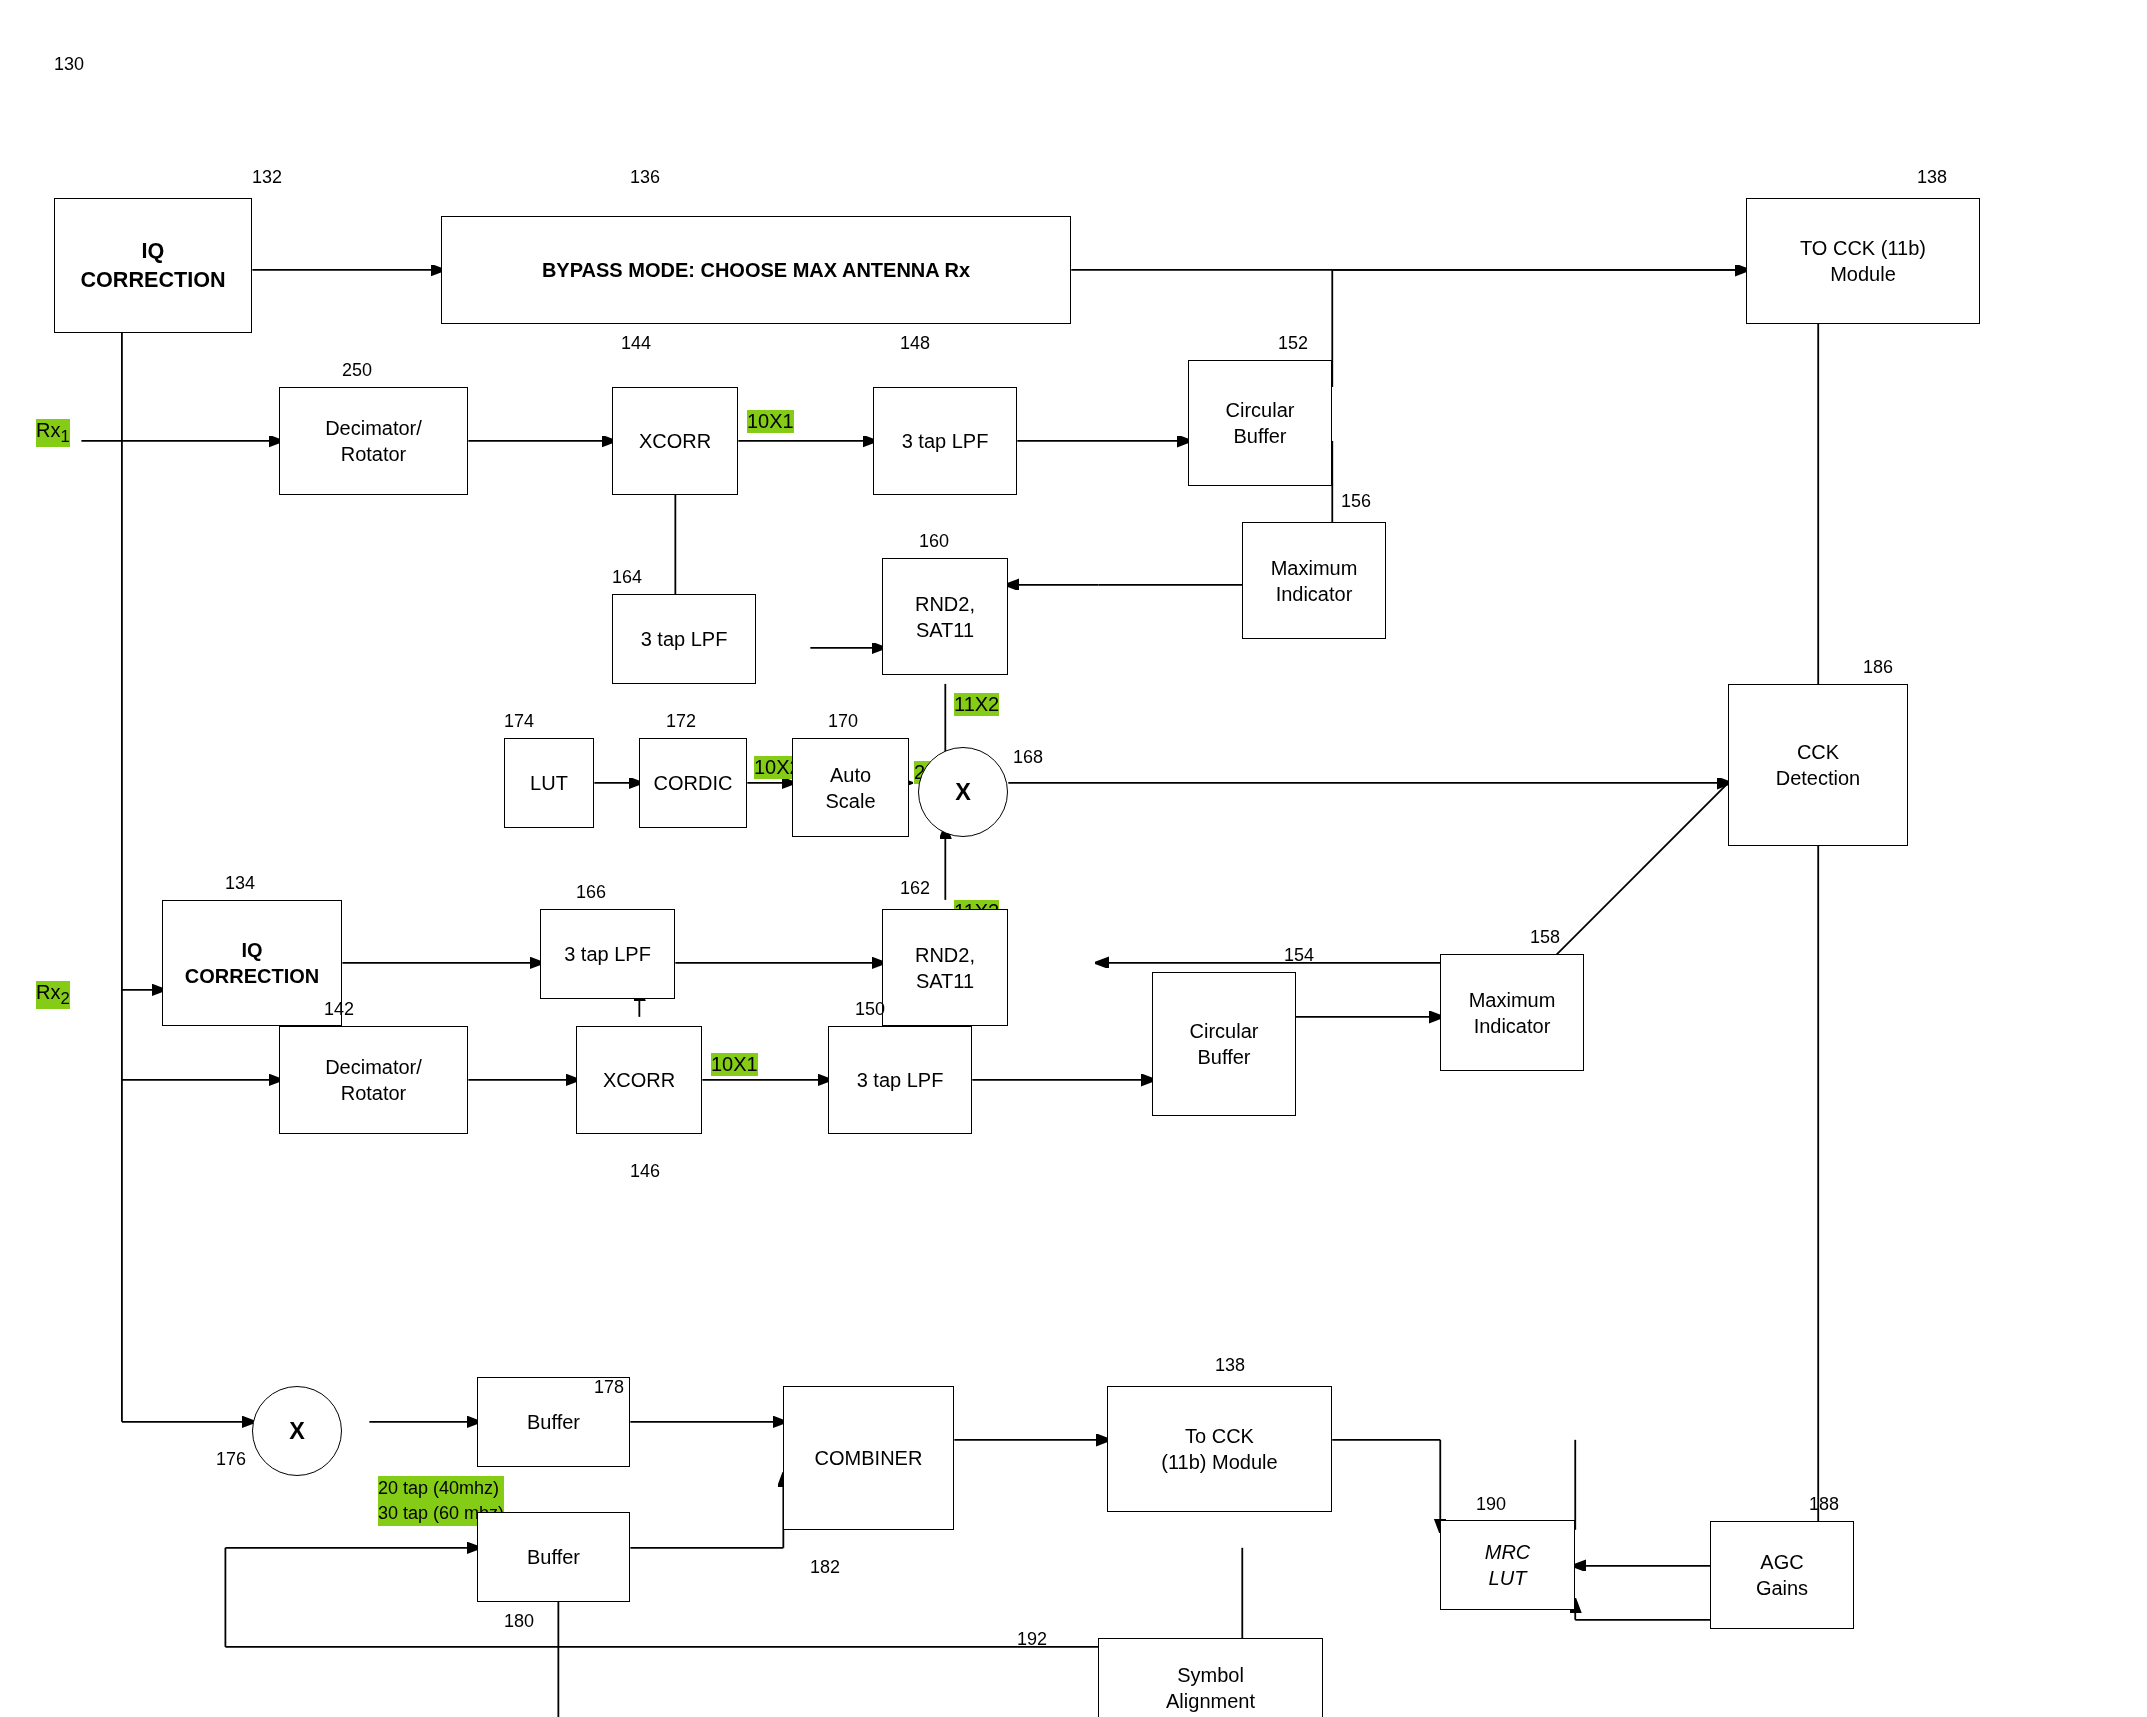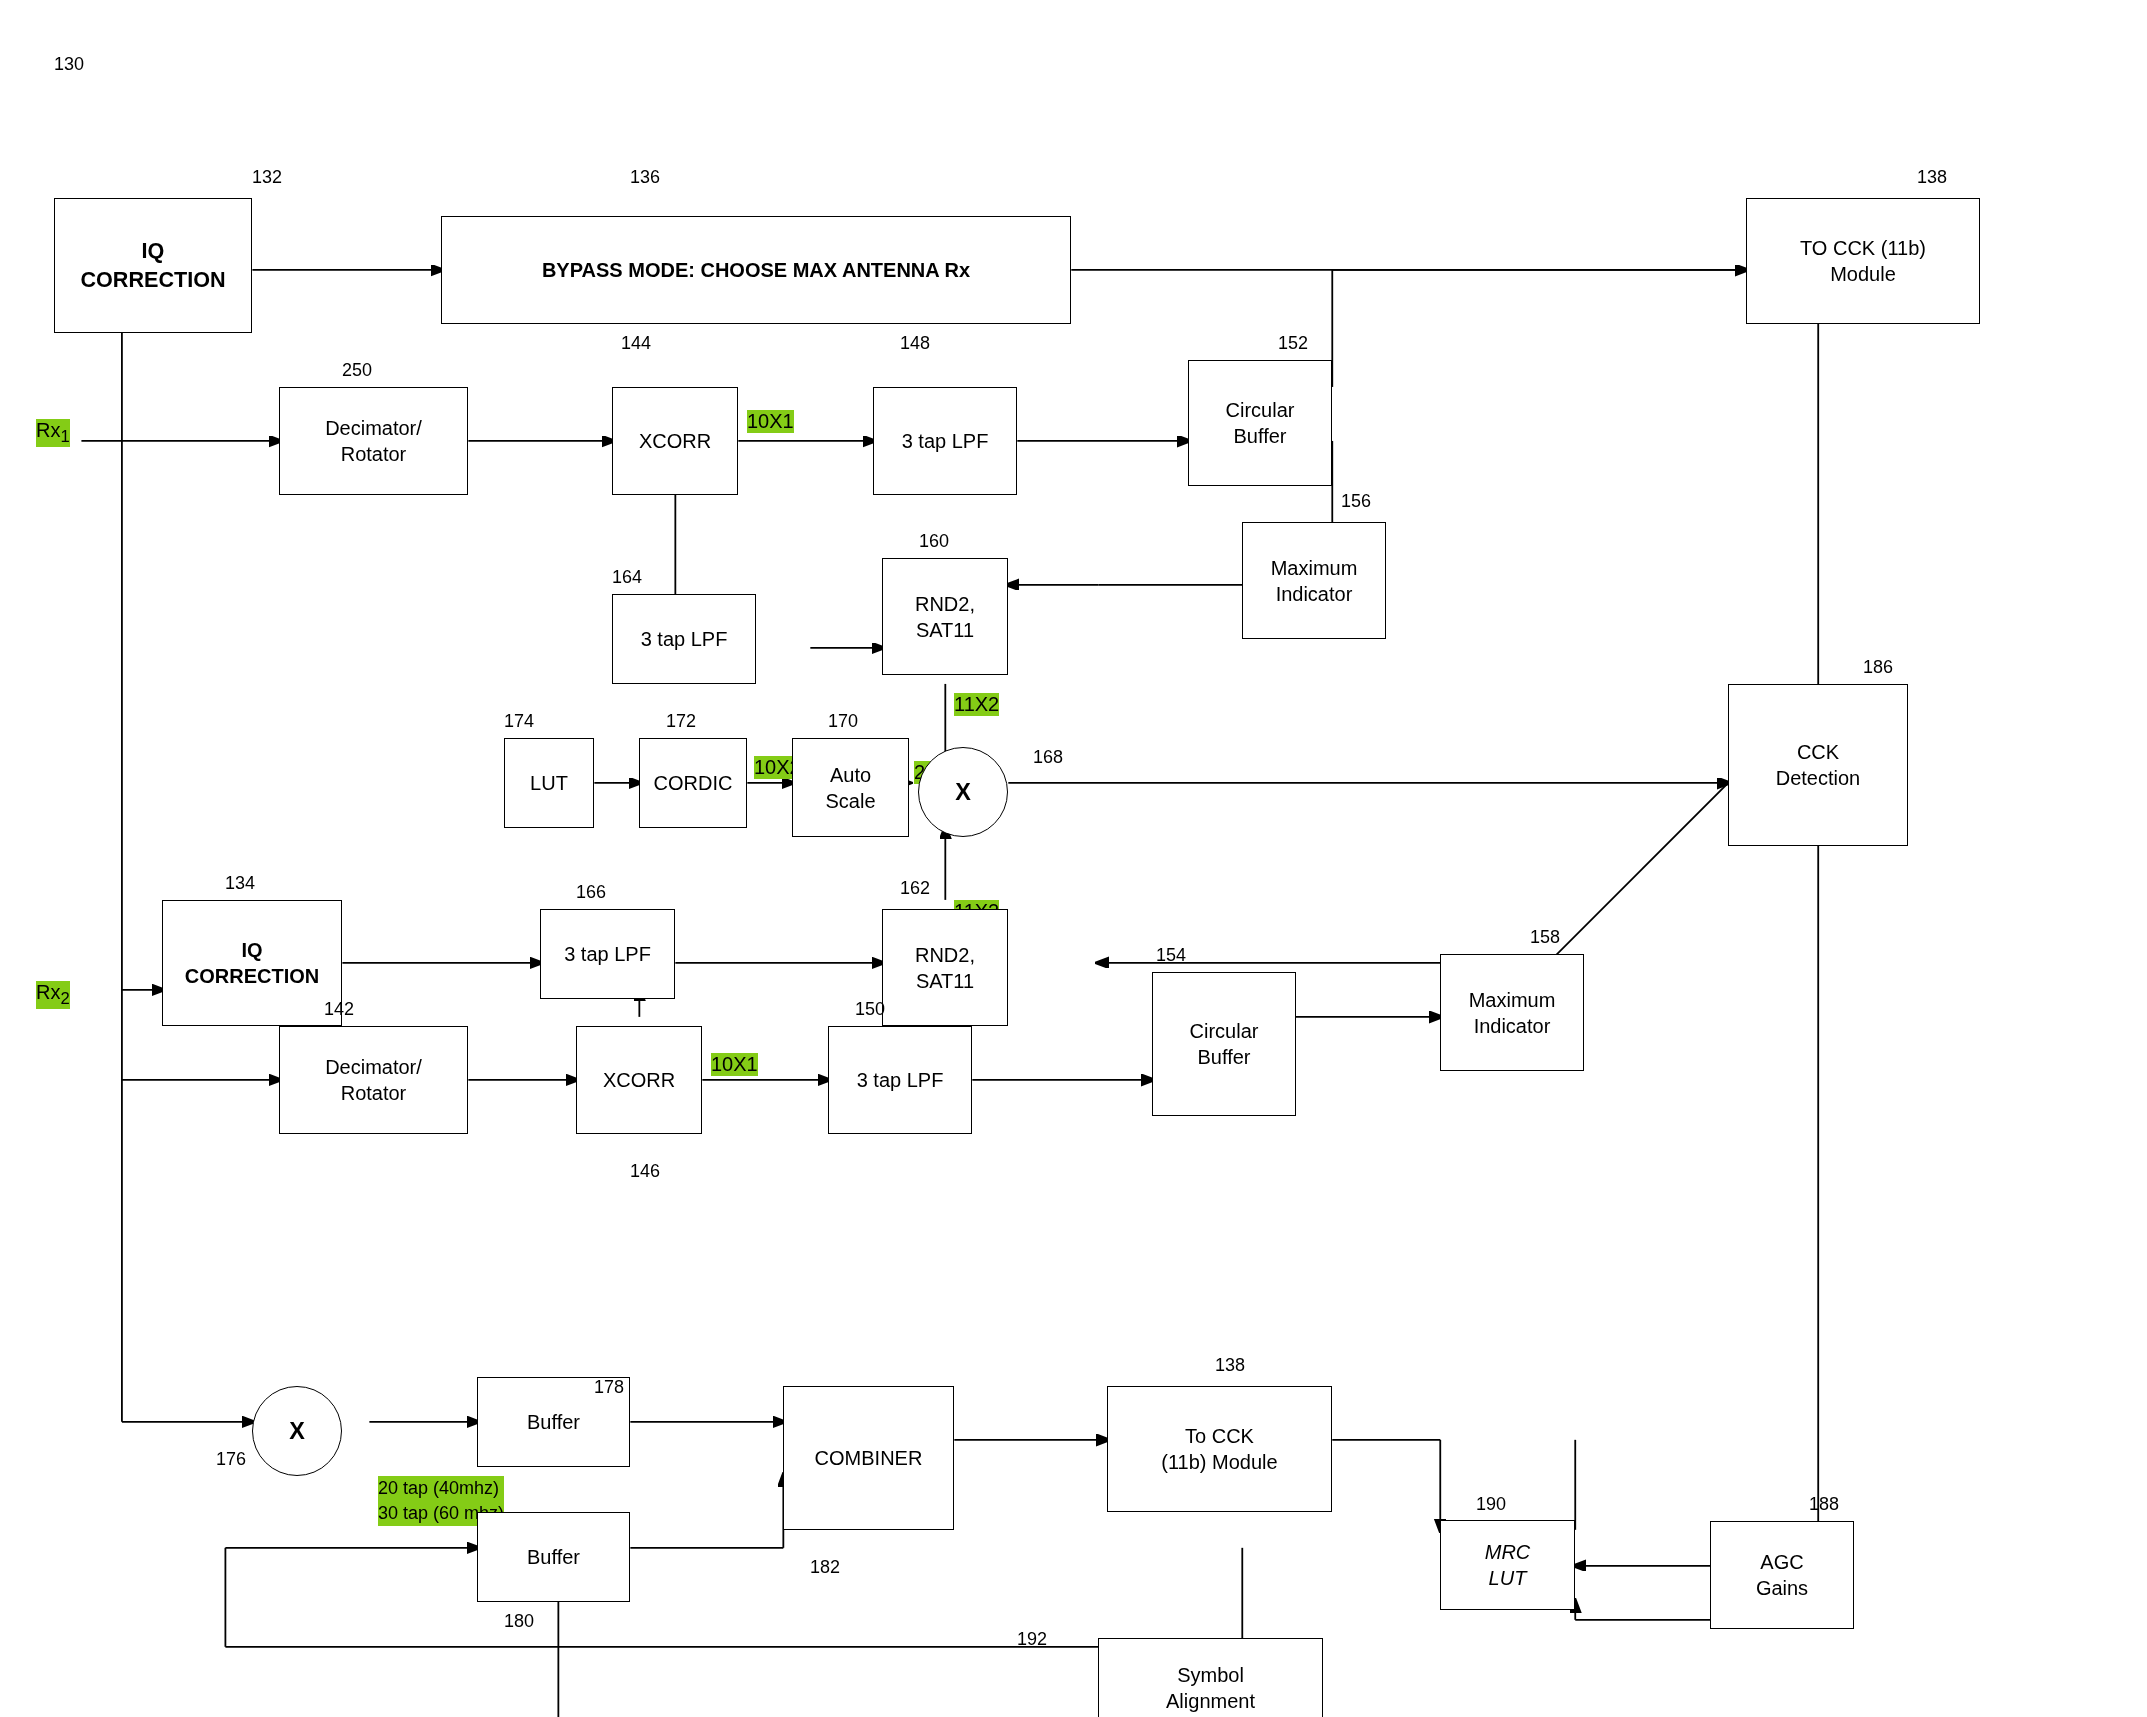--- a/index.html
+++ b/index.html
@@ -258,21 +258,21 @@
   <div class="block" style="left:792px; top:738px; width:117px; height:99px;">
     <span>Auto<br>Scale</span>
   </div>
   <div class="ref-num" style="top:711px; left:828px;">170</div>
 
   <div class="label" style="top:761px; left:914px;">22x2</div>
 
   <div class="circle-block" style="left:918px; top:747px; width:90px; height:90px;">
     <span>X</span>
   </div>
-  <div class="ref-num" style="top:747px; left:1013px;margin-left:20px;">168</div>
+  <div class="ref-num" style="top:747px; left:1013px;">168</div>
 
   <div class="label" style="top:900px; left:954px;">11X2</div>
 
   <div class="label" style="top:981px; left:36px;">Rx<sub>2</sub></div>
 
   <div class="block block-bold" style="left:162px; top:900px; width:180px; height:126px; font-size:20px;">
     <span>IQ<br>CORRECTION</span>
   </div>
   <div class="ref-num" style="top:873px; left:225px;">134</div>
 
@@ -306,21 +306,21 @@
   <div class="label" style="top:1053px; left:711px;">10X1</div>
 
   <div class="block" style="left:828px; top:1026px; width:144px; height:108px;">
     <span>3 tap LPF</span>
   </div>
   <div class="ref-num" style="top:999px; left:855px;">150</div>
 
   <div class="block" style="left:1152px; top:972px; width:144px; height:144px;">
     <span>Circular<br>Buffer</span>
   </div>
-  <div class="ref-num" style="top:945px; left:1156px;text-align:center;">154</div>
+  <div class="ref-num" style="top:945px; left:1284px;text-align:center;">154</div>
 
   <div class="circle-block" style="left:252px; top:1386px; width:90px; height:90px;">
     <span>X</span>
   </div>
   <div class="ref-num" style="top:1449px; left:216px;">176</div>
 
   <div class="block" style="left:477px; top:1377px; width:153px; height:90px;">
     <span>Buffer</span>
   </div>
   <div class="ref-num" style="top:1377px; left:594px;">178</div>

